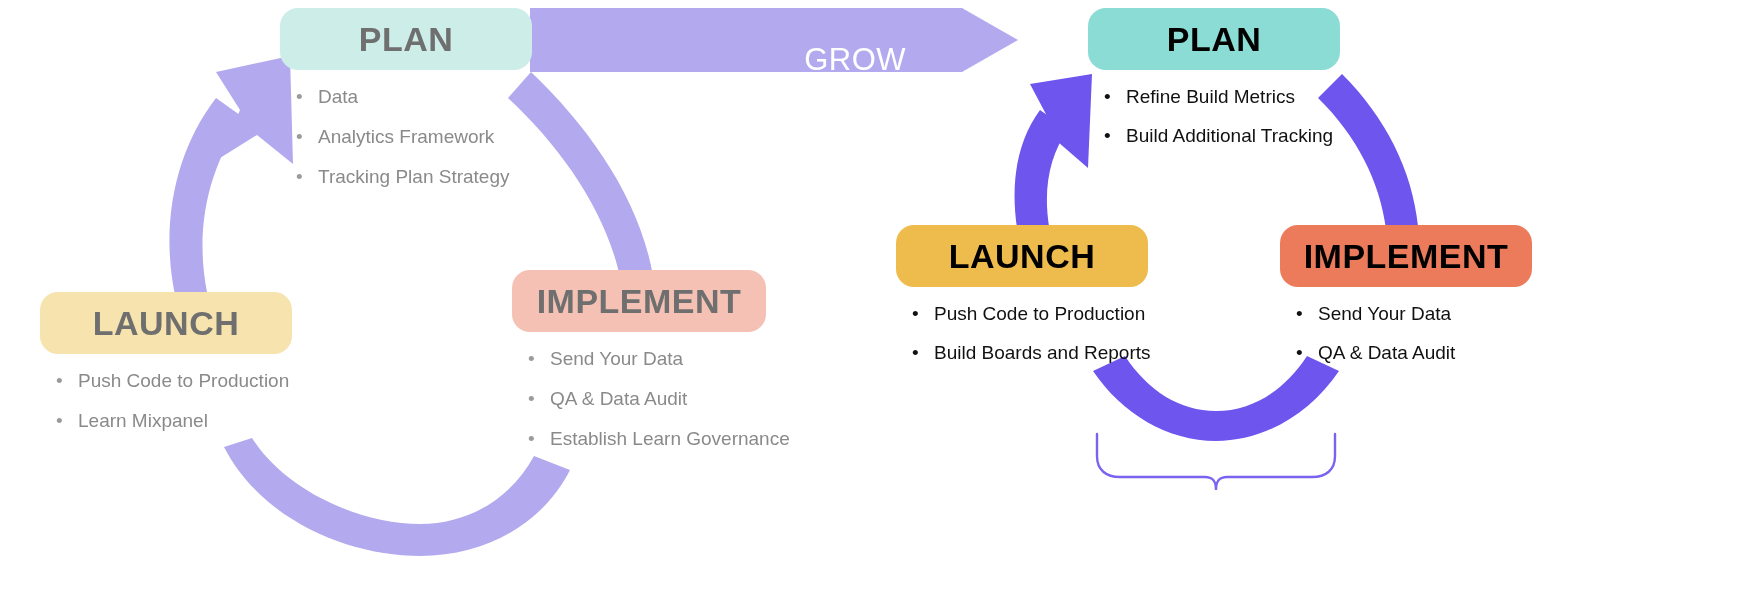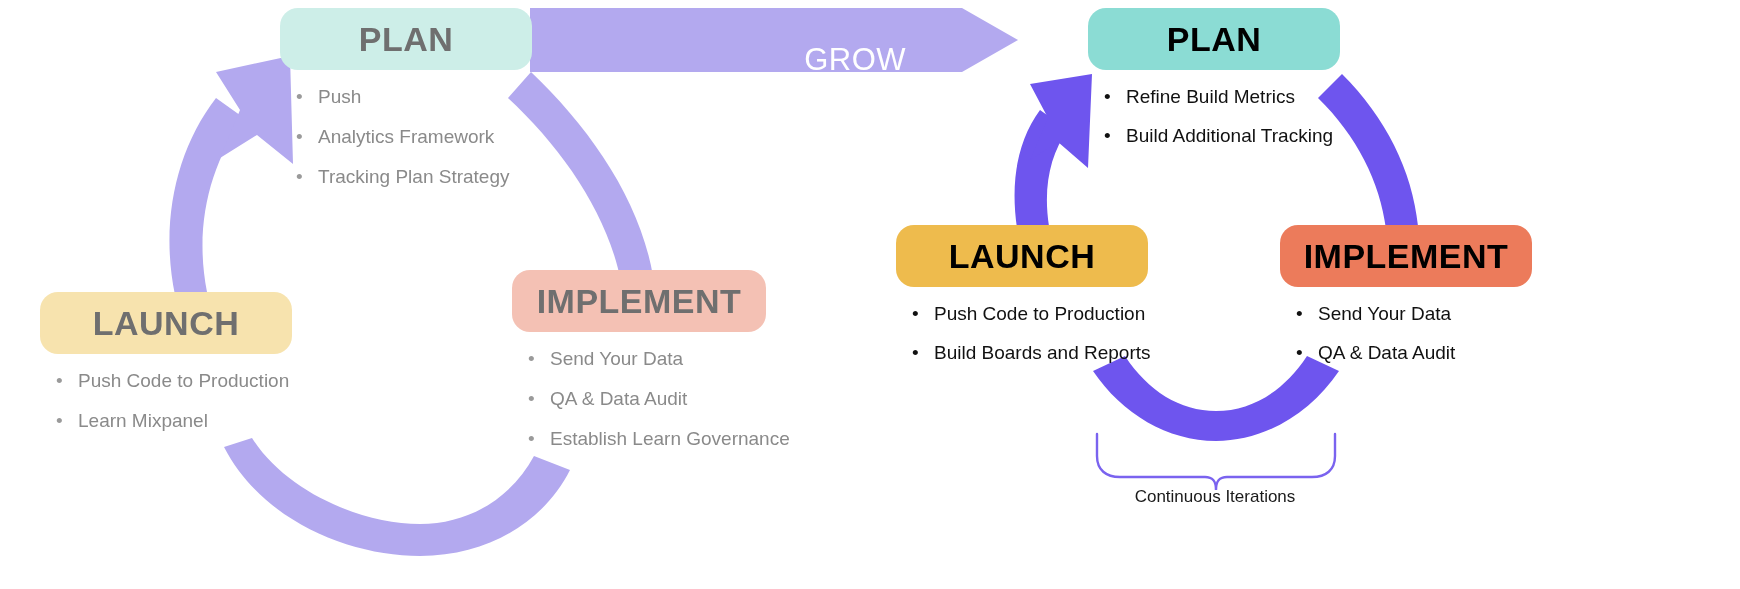--- a/index.html
+++ b/index.html
@@ -161,21 +161,21 @@
 
   <div id="grow-banner">
     <span class="grow-label">GROW</span>
   </div>
 
   <div class="phase pale" id="plan-left">
     <div class="phase-header">PLAN</div>
     <ul class="phase-list">
       <li>
         <span class="bullet">•</span>
-        <span>Push</span>
+        <span>Data</span>
       </li>
       <li>
         <span class="bullet">•</span>
         <span>Analytics Framework</span>
       </li>
       <li>
         <span class="bullet">•</span>
         <span>Tracking Plan Strategy</span>
       </li>
     </ul>
@@ -248,15 +248,14 @@
         <span class="bullet">•</span>
         <span>Send Your Data</span>
       </li>
       <li>
         <span class="bullet">•</span>
         <span>QA &amp; Data Audit</span>
       </li>
     </ul>
   </div>
 
-  <div id="iterations-label">Continuous Iterations</div>
 
 </div>
 
 </body></html>

